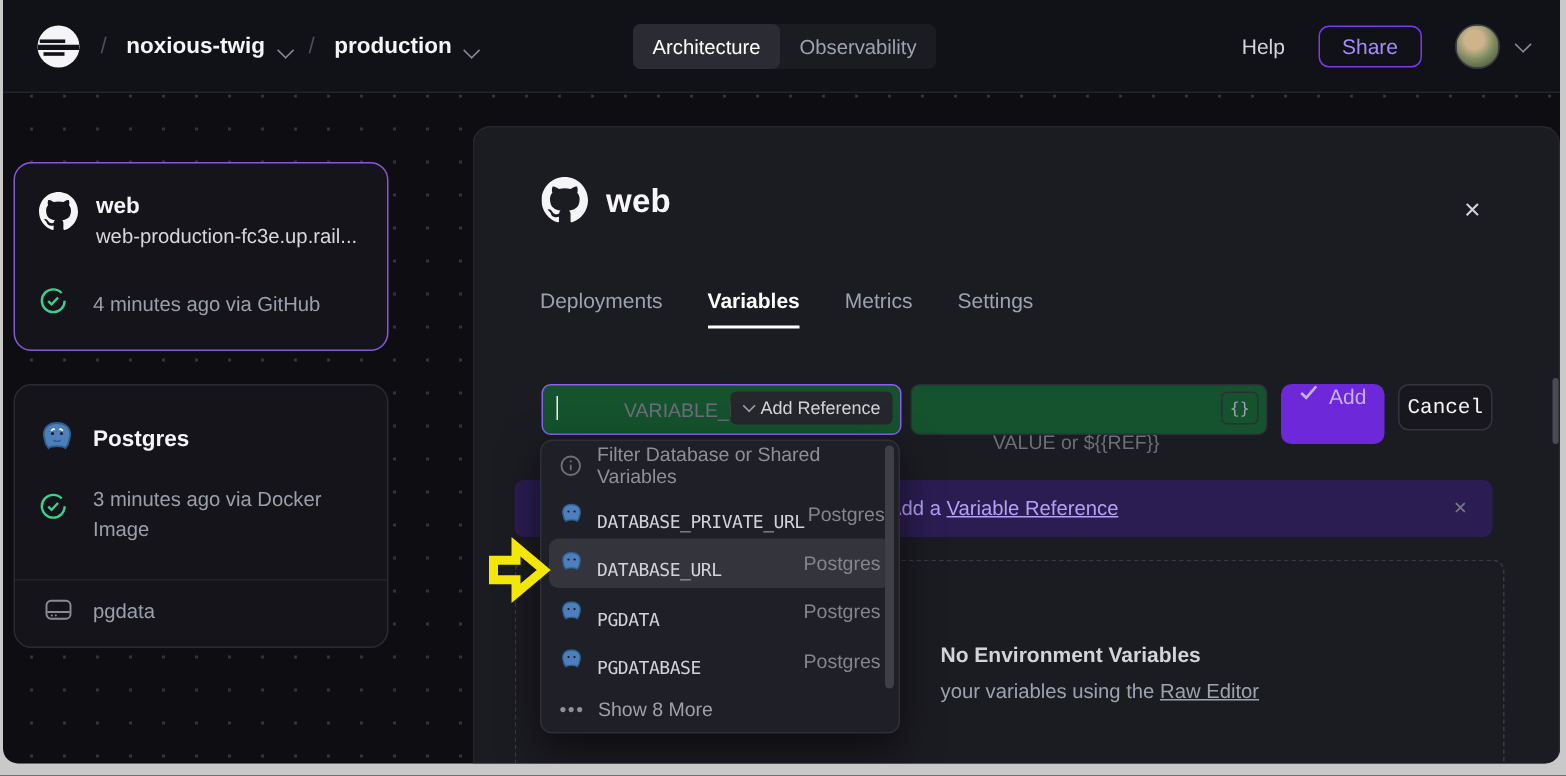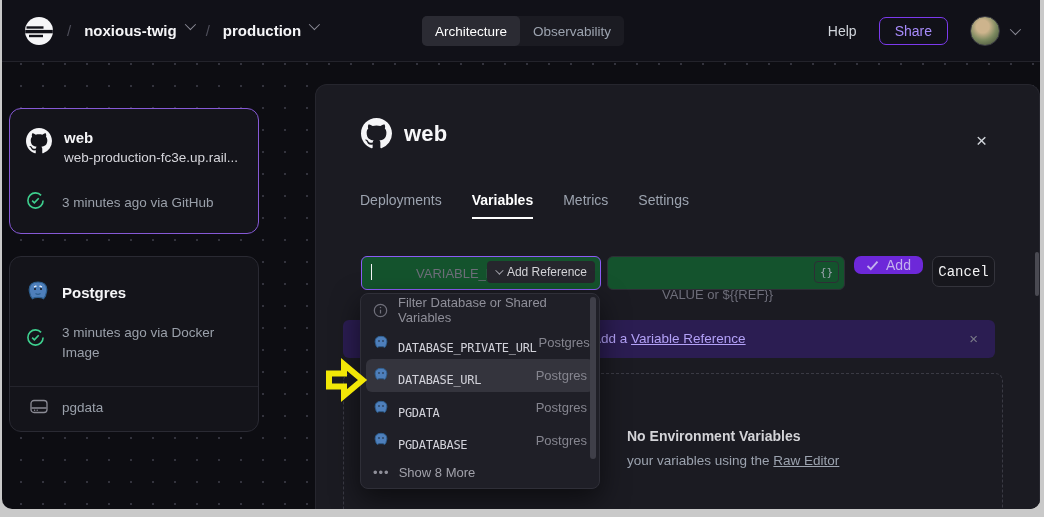--- a/index.html
+++ b/index.html
@@ -14,21 +14,21 @@
     position:absolute; left:2px; top:0; width:1038px; height:509px;
     background:#0d0d12; border-radius:0 0 10px 10px; overflow:hidden;
   }
   
   .navbar {
     position:absolute; top:0; left:0; right:0; height:62px;
     background:#111118; border-bottom:1px solid #23232b;
     display:flex; align-items:center; padding:0 22px;
   }
   .crumb-sep { color:#4e4e5a; font-size:15px; margin:0 13px; }
-  .crumb { color:#f5f5f7; font-size:15px; font-weight:700; display:flex; align-items:flex-start; gap:8px; cursor:pointer; }
+  .crumb { color:#f5f5f7; font-size:15px; font-weight:700; display:flex; align-items:flex-end; gap:8px; cursor:pointer; }
   .chev { width:8px; height:8px; border-right:1.6px solid #8b8b96; border-bottom:1.6px solid #8b8b96; transform:rotate(45deg) translateY(-2px); display:inline-block; }
   .seg-wrap { position:absolute; left:420px; top:16px; height:30px; display:flex; background:#1b1b22; border-radius:5px; }
   .seg { font-size:13.5px; padding:0 13px; display:flex; align-items:center; color:#9ca3af; border-radius:5px; cursor:pointer; white-space:nowrap; }
   .seg.active { background:#2b2b33; color:#fff; }
   .nav-right { margin-left:auto; display:flex; align-items:center; gap:22px; }
   .help { color:#d1d5db; font-size:14px; cursor:pointer; }
   .share-btn {
     border:1px solid #7c3aed; color:#a78bfa; background:transparent;
     font-size:14px; padding:5px 15px; border-radius:7px; cursor:pointer;
     font-family:"Liberation Sans",sans-serif;
@@ -96,23 +96,23 @@
   .addref-btn .chev { width:6px; height:6px; border-color:#a1a1aa; }
   .value-field { left:291px; top:171px; width:238px; }
   .value-field input { padding-right:34px;margin-top:21px; }
   .braces-btn {
     position:absolute; right:5px; top:4px; width:25px; height:22px;
     background:transparent; border:1px solid #2e2e36; border-radius:4px;
     color:#9ca3af; font-size:11px; cursor:pointer;
     font-family:"DejaVu Sans Mono",monospace;
   }
   .add-btn {
-    position:absolute; left:538px; top:171px; width:69px; height:18px;
+    position:absolute; left:538px; top:171px; width:69px; height:40px;
     background:#6d28d9; border:none; border-radius:7px; color:#c3b1ee;
-    font-size:14px; display:flex; align-items:center; justify-content:center; gap:7px;
+    font-size:14px; display:flex; align-items:flex-start; justify-content:center; gap:7px;
     cursor:pointer; font-family:"Liberation Sans",sans-serif;
   }
   .cancel-btn {
     position:absolute; left:616px; top:171px; width:63px; height:31px;
     background:#17171d; border:1px solid #34343c; border-radius:7px; color:#f4f4f5;
     font-size:14px; cursor:pointer; font-family:Liberation Mono, monospace;
   }
 
   
   .banner {
@@ -208,21 +208,21 @@
     <div style="position:absolute;left:54px;top:20px;">
       <div class="card-title">web</div>
       <div class="card-sub">web-production-fc3e.up.rail...</div>
     </div>
     <div style="position:absolute;left:16px;top:82px;">
       <svg width="19" height="19" viewBox="0 0 20 20" fill="none" stroke="#3ecf8e" stroke-width="1.7">
         <circle cx="10" cy="10" r="8" stroke-dasharray="44 6"></circle>
         <path d="M6.5 10.2l2.3 2.3 4.6-4.8"></path>
       </svg>
     </div>
-    <div class="card-meta" style="position:absolute;left:52px;top:84px;">3 minutes ago via GitHub</div>
+    <div class="card-meta" style="position:absolute;left:52px;top:84px;">4 minutes ago via GitHub</div>
   </div>
 
   <div class="card pg">
     <div style="position:absolute;left:16px;top:23px;">
       <svg width="24" height="24" viewBox="0 0 24 24">
         <path d="M12 2C6.5 2 3.2 5 3.2 9.6c0 3 1.2 4.4 1.3 6.3l1.9 2.8c.8-.7 2.4-1.3 5.6-1.3s4.8.6 5.6 1.3l1.9-2.8c.1-1.9 1.3-3.3 1.3-6.3C20.8 5 17.5 2 12 2z" fill="#4e7fbb" stroke="#2d5e8e" stroke-width="1.2"></path>
         <path d="M8.2 7.2c.5-1 1.6-1.4 2.4-.8M15.8 7.2c-.5-1-1.6-1.4-2.4-.8" stroke="#fff" stroke-width="1.1" fill="none"></path>
         <circle cx="9" cy="9" r="1" fill="#14141a"></circle>
         <circle cx="15" cy="9" r="1" fill="#14141a"></circle>
         <path d="M9.5 13.5c1.5 1 3.5 1 5 0" stroke="#2d5e8e" stroke-width="1.1" fill="none"></path>

